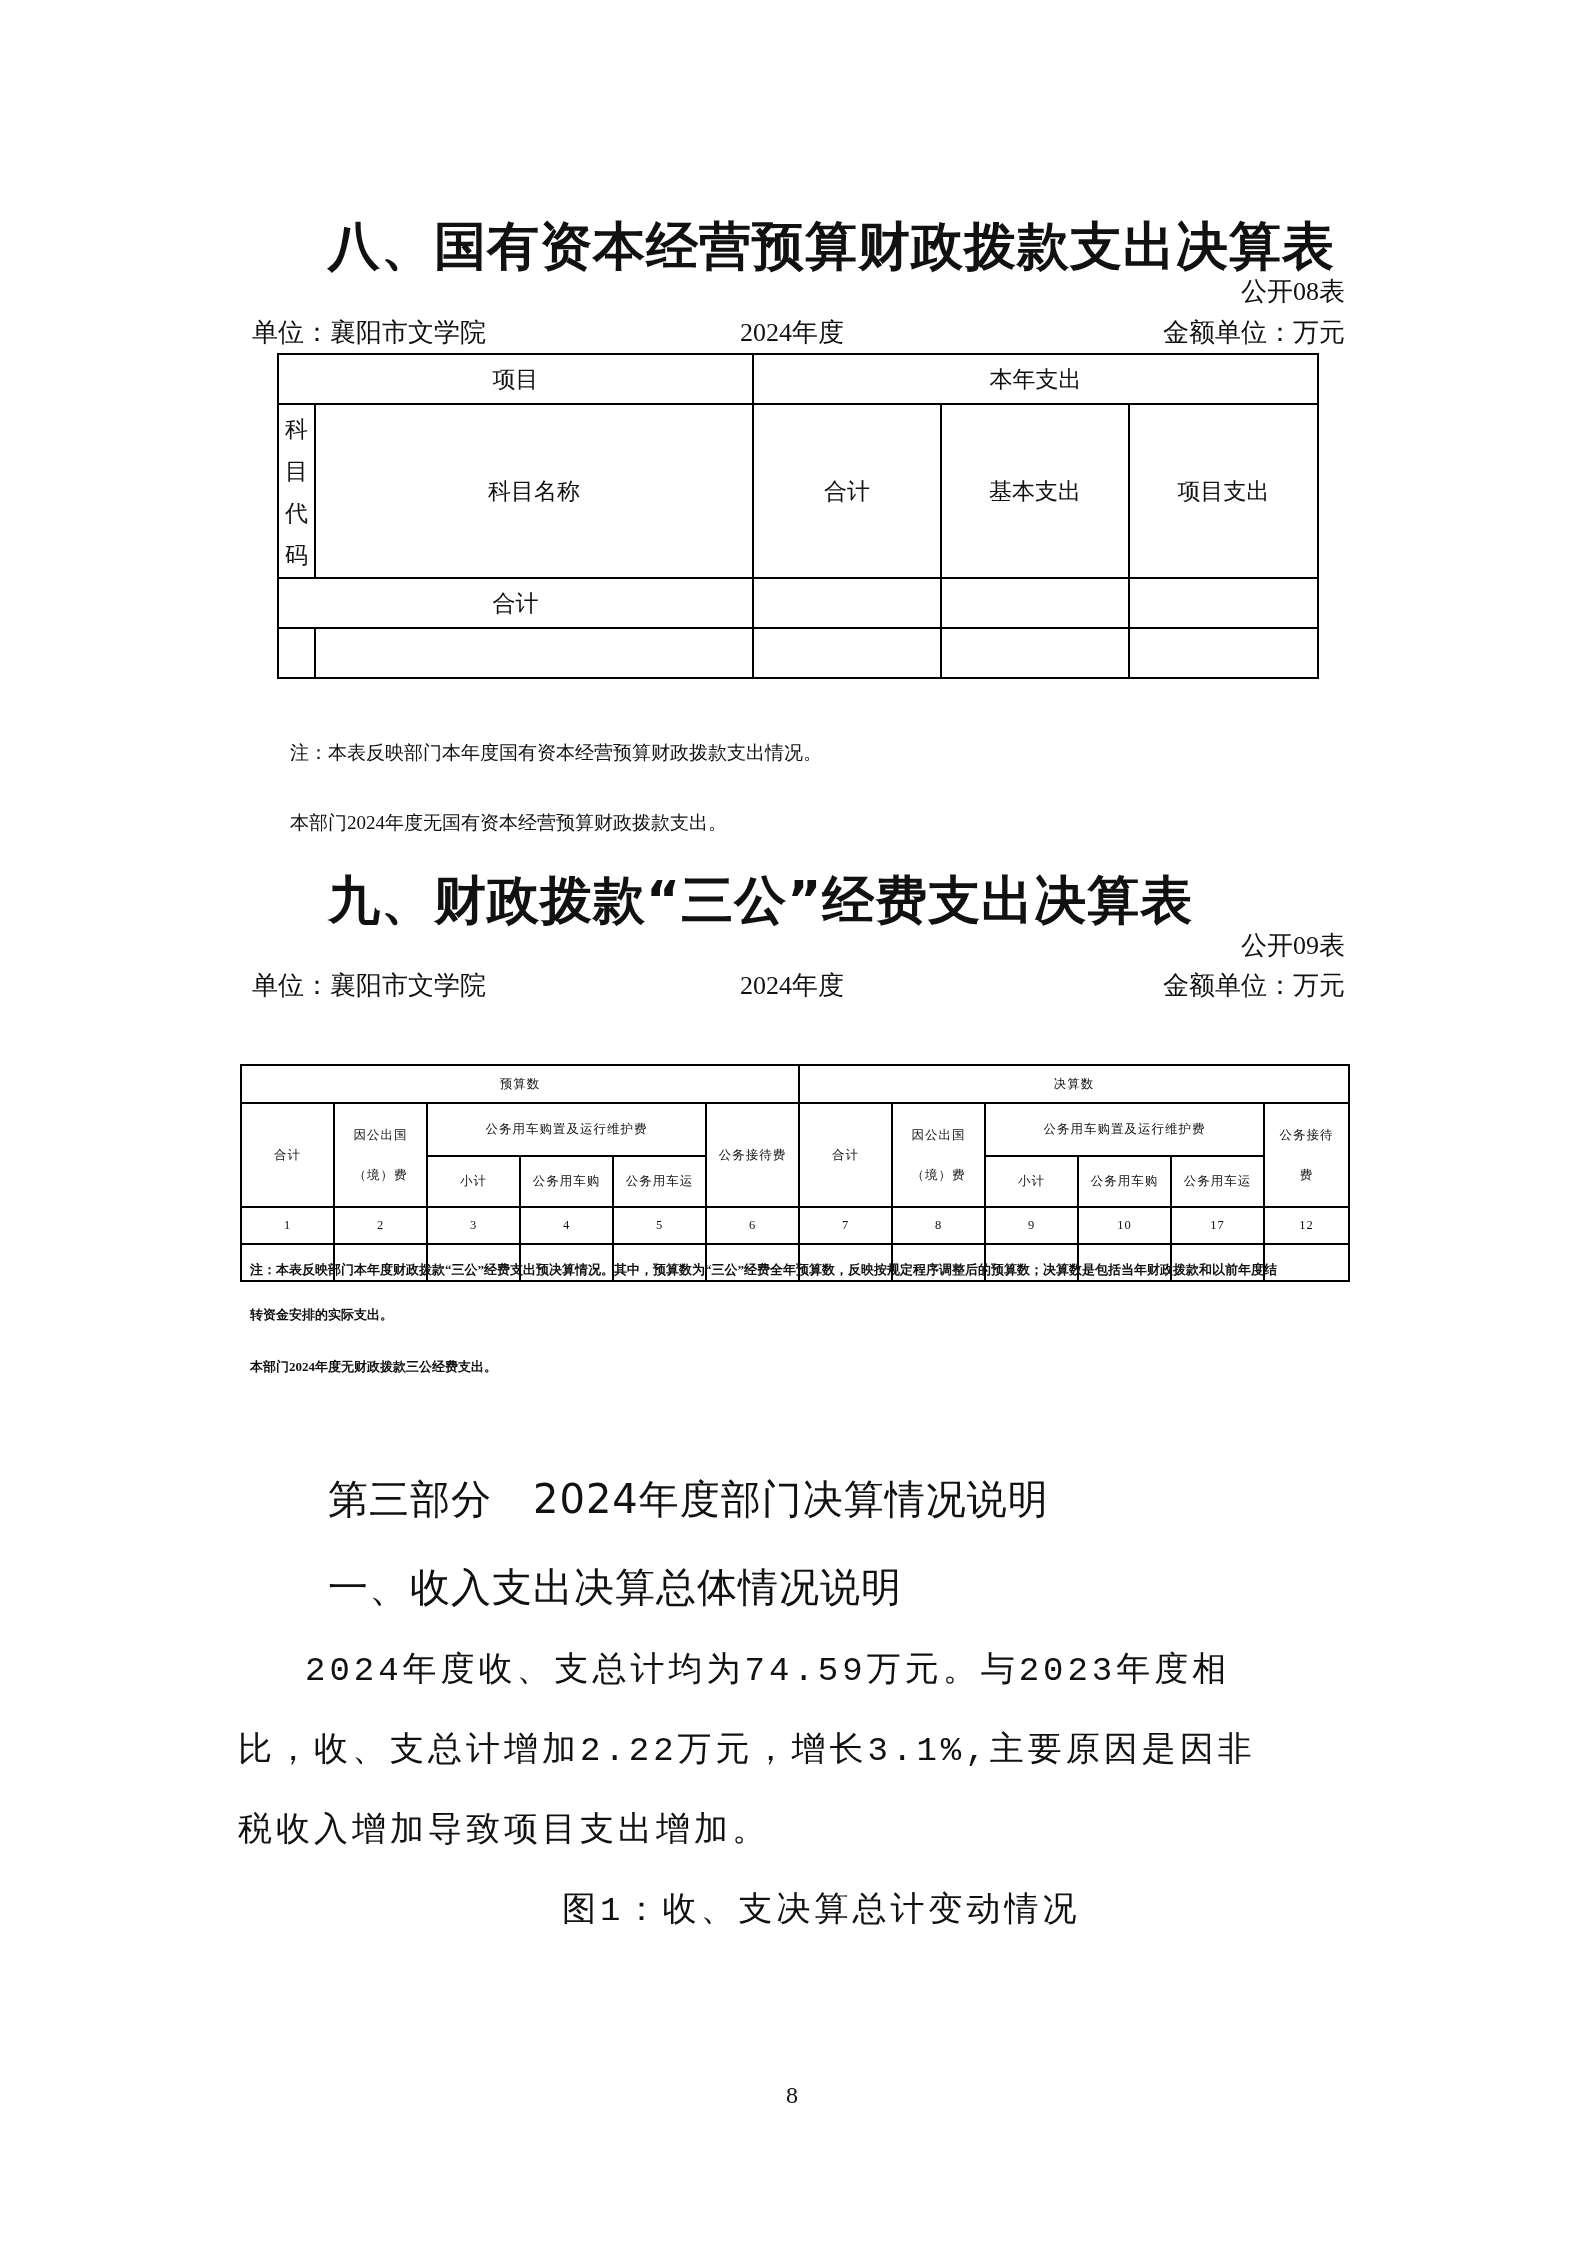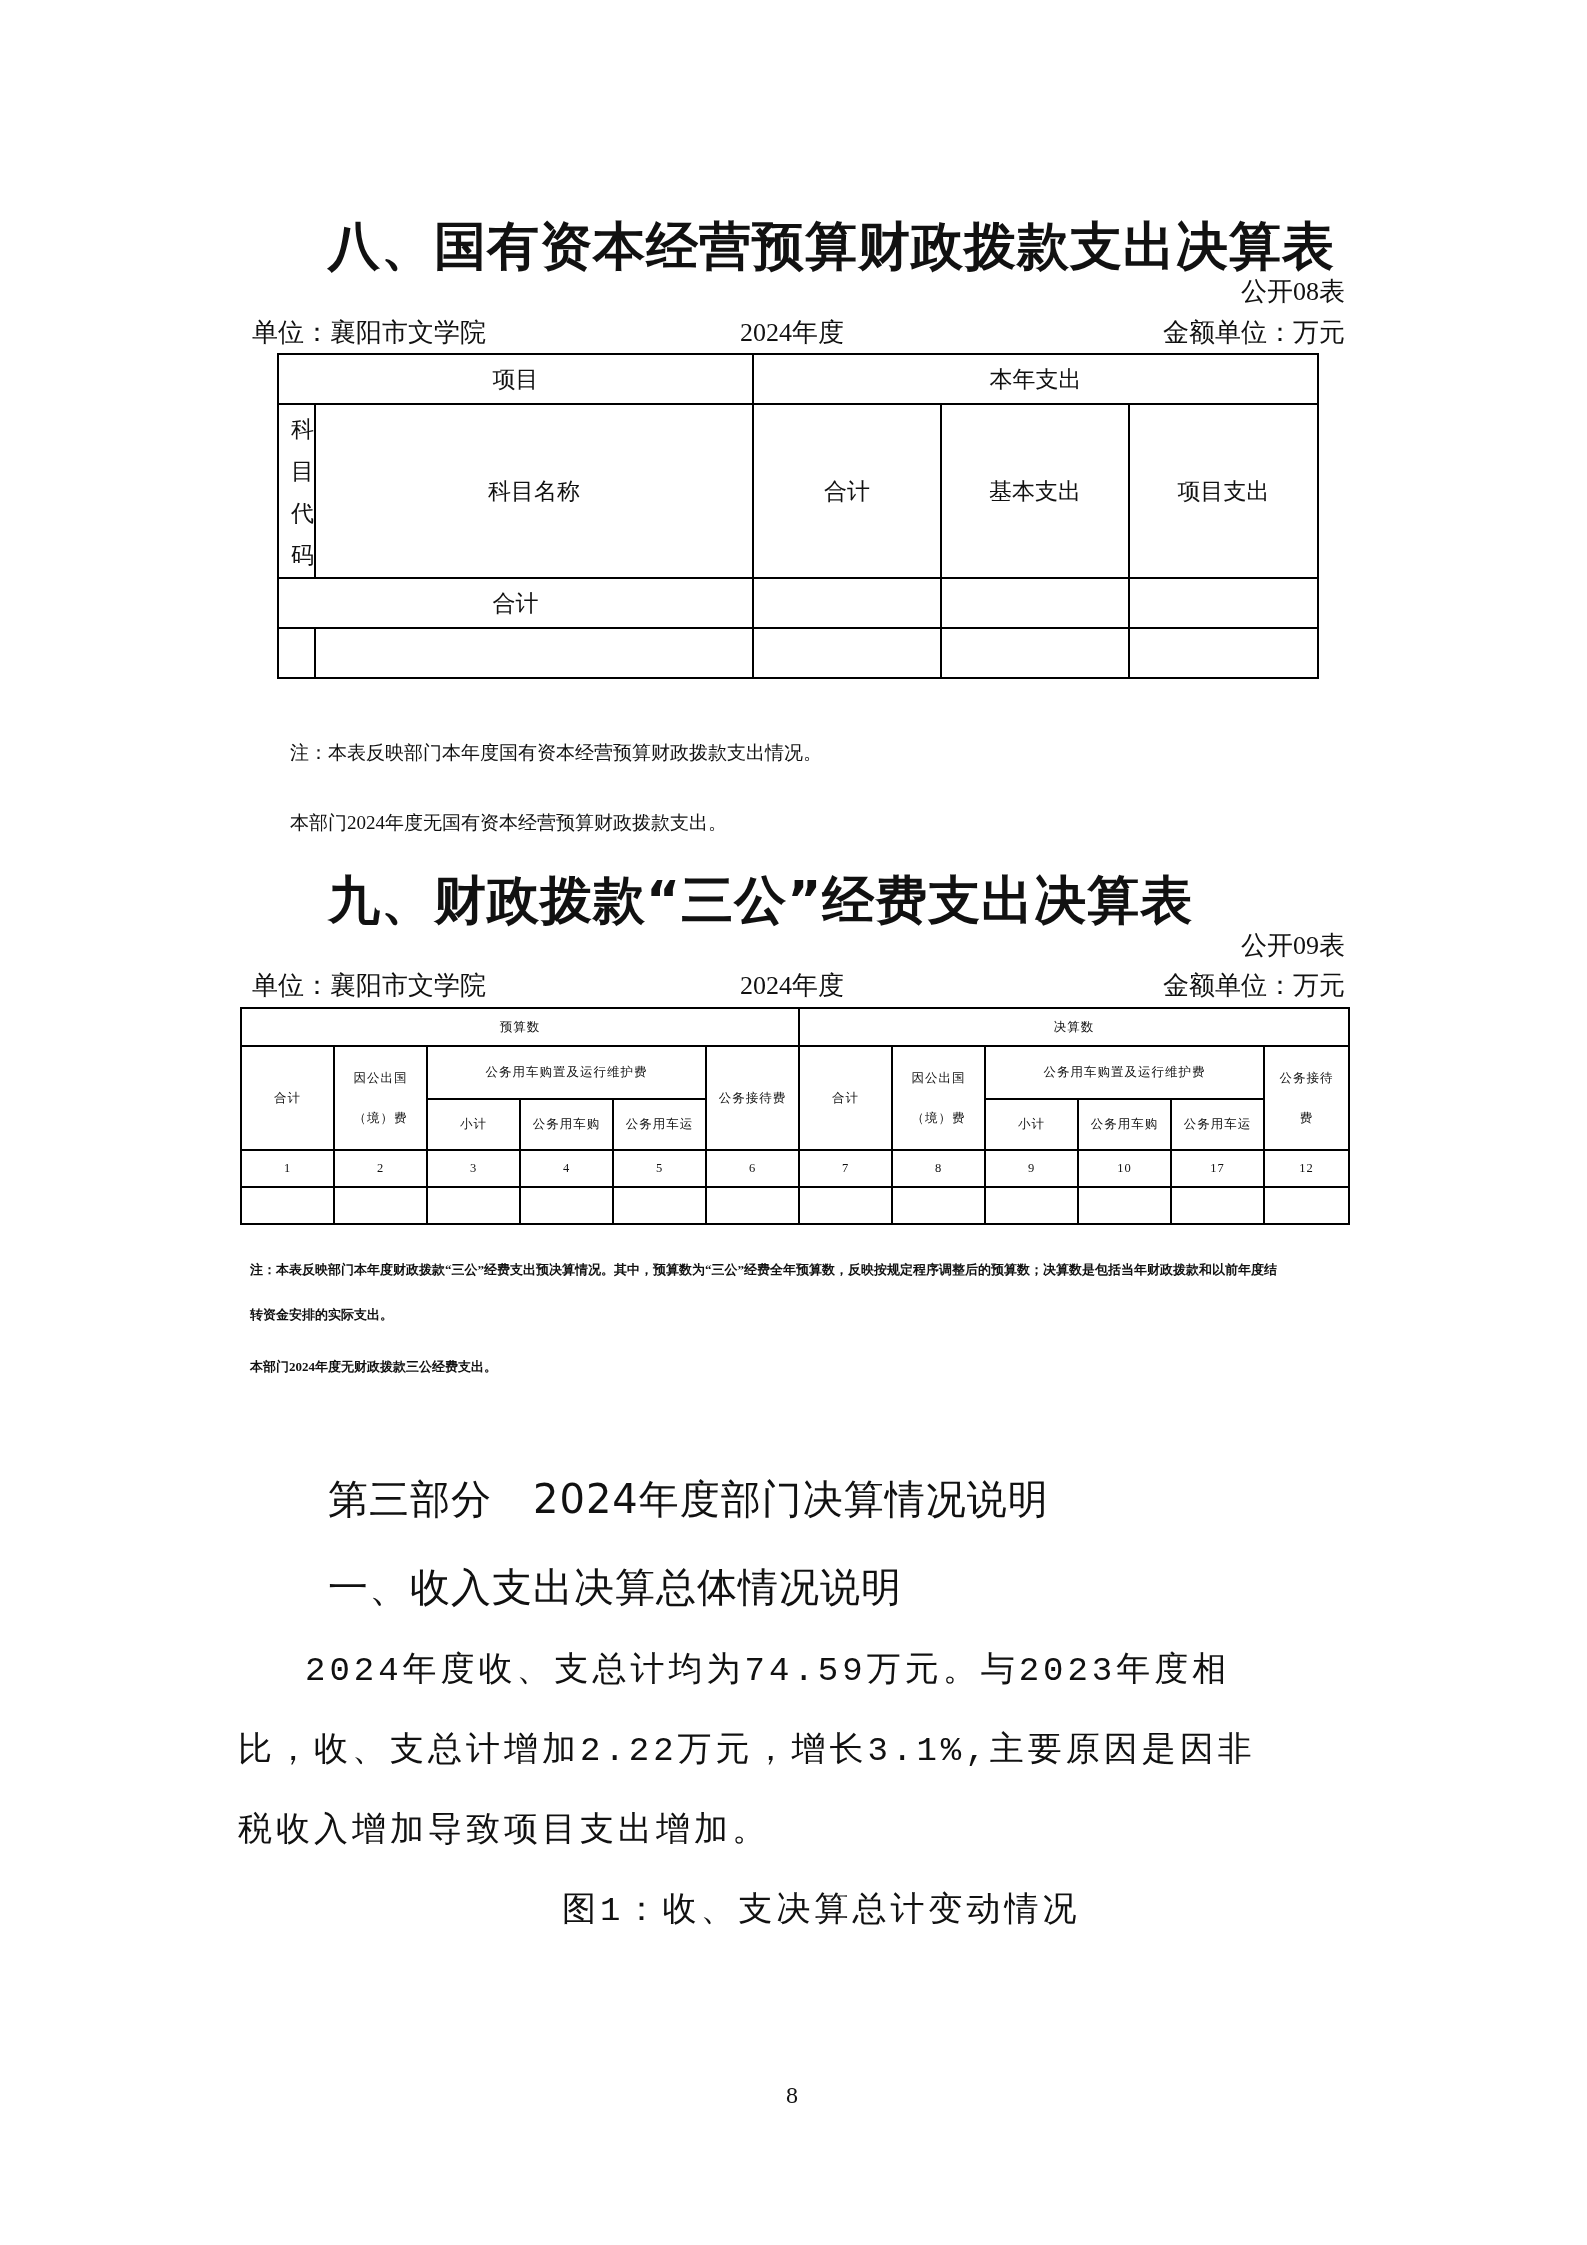--- a/index.html
+++ b/index.html
@@ -12,22 +12,22 @@
       font-family: "DejaVu Sans", "Liberation Sans", sans-serif;
       font-size: 52px; font-weight: bold; letter-spacing: 1px; white-space: nowrap;
     }
     .meta { font-size: 26px; white-space: nowrap; font-family: "Liberation Serif", "DejaVu Serif", serif; }
     .note-sm { font-size: 19px; white-space: nowrap; font-family: "Liberation Serif", "DejaVu Serif", serif; }
     .note-xs { font-size: 13px; white-space: nowrap; font-family: "Liberation Serif", "DejaVu Serif", serif; font-weight: bold; }
     table { border-collapse: collapse; table-layout: fixed; position: absolute; }
     table td { border: 2.5px solid #000; text-align: center; vertical-align: middle; padding: 0; overflow: hidden; }
     #t08 { left: 277px; top: 353px; width: 1040px; }
     #t08 td { font-size: 23px; font-family: "Liberation Serif", "DejaVu Serif", serif; margin-top: 12px; }
-    #t08 .vcode { font-size: 23px; line-height: 42px; white-space: normal; word-break: break-all; padding-top: 4px; vertical-align: top; text-align: right; }
-    #t09 { left: 240px; top: 1007px; width: 1108px; border-radius: 9px; }
+    #t08 .vcode { font-size: 23px; line-height: 42px; white-space: normal; word-break: break-all; padding-top: 4px; vertical-align: top; }
+    #t09 { left: 240px; top: 1064px; width: 1108px; border-radius: 9px; }
     #t09 td { font-size: 12.5px; font-family: "Liberation Serif", "DejaVu Serif", serif; letter-spacing: 1px; }
     #t09 .two-line span { display: block; line-height: 40px; }
     .body-text {
       font-family: Liberation Mono, monospace;
       font-size: 34px; line-height: 72px; letter-spacing: 4px;
     }
     .sec-title {
       font-family: "DejaVu Sans", "Liberation Sans", sans-serif;
       font-size: 40px; white-space: nowrap; letter-spacing: 1px;
     }

